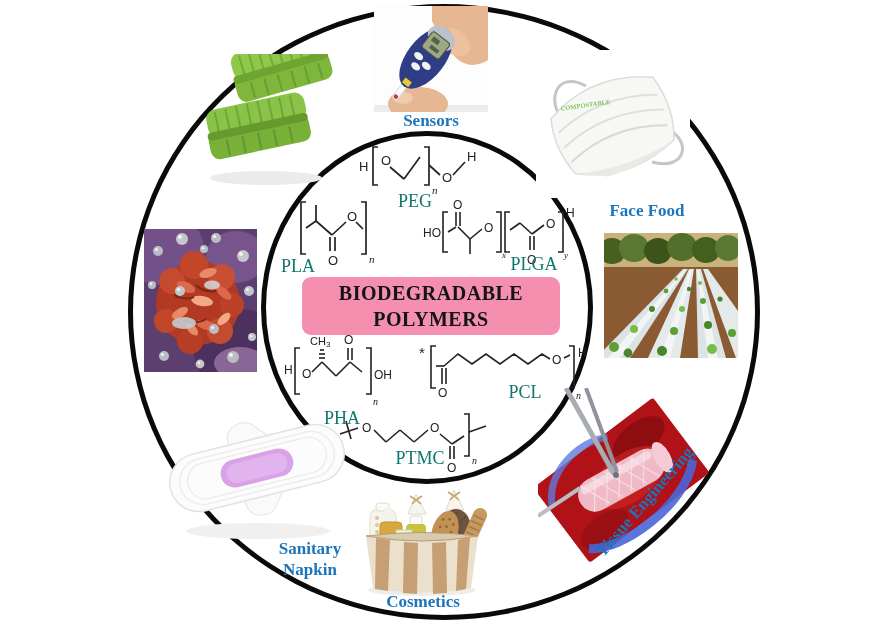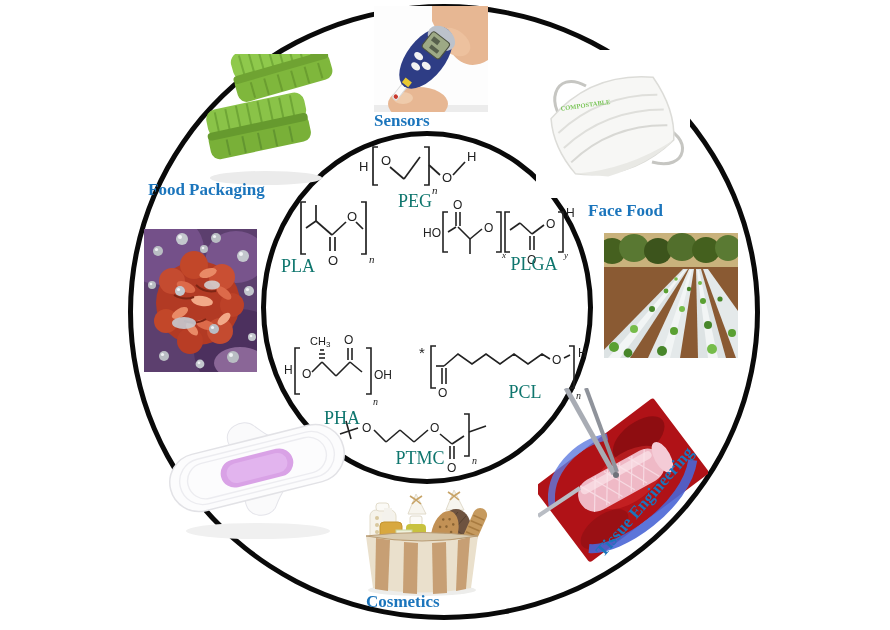--- a/index.html
+++ b/index.html
@@ -3,21 +3,21 @@
 <meta charset="utf-8">
 <style>
   * { margin:0; padding:0; box-sizing:border-box; }
   html,body { width:890px; height:630px; background:#fff; font-family:"Liberation Serif", serif; }
   .canvas { position:relative; width:890px; height:630px; background:#fff; overflow:hidden; }
   .ring { position:absolute; border:5px solid #0a0a0a; border-radius:50%; background:transparent; }
   .ring.outer { left:128px; top:4px; width:632px; height:616px; }
   .ring.inner { left:261px; top:131px; width:332px; height:353px; background:#fff; }
   .photo { position:absolute; z-index:2; }
   .applabel { position:absolute; z-index:3; color:#1B75BC; font-weight:bold; font-size:17px;
-              text-align:left; line-height:21px; }
+              text-align:center; line-height:21px; }
   .polylabel { position:absolute; z-index:3; color:#0f766e; font-weight:normal; font-size:18px;
                text-align:center; }
   .chem { position:absolute; z-index:2; }
   .chem text { font-family:"Liberation Sans", sans-serif; fill:#222; }
   .chem .sub { font-family:"Liberation Serif", serif; font-style:italic; }
   .titlebox { position:absolute; z-index:3; left:302px; top:277px; width:258px; height:58px;
               background:#F48FB0; border-radius:9px; display:flex; flex-direction:column;
               align-items:center; justify-content:center; }
   .titlebox span { color:#141414; font-weight:bold; font-size:20px; letter-spacing:0.5px; line-height:26px; }
   .rotlabel { position:absolute; z-index:4; left:556px; top:492px; width:178px; text-align:center;
@@ -95,21 +95,20 @@
       <rect x="0" y="24" width="102" height="8" rx="4" fill="#669A2E"></rect>
       <g stroke="#639630" stroke-width="2">
         <line x1="18" y1="34" x2="18" y2="50"></line>
           <line x1="34" y1="34" x2="34" y2="51"></line>
         <line x1="50" y1="34" x2="50" y2="51"></line>
           <line x1="66" y1="34" x2="66" y2="51"></line>
         <line x1="82" y1="34" x2="82" y2="50"></line>
       </g>
     </g>
   </svg>
-  <div class="applabel" style="left:148px;top:179px;width:148px">Food Packaging</div>
 
   <svg class="photo" style="left:536px;top:50px" width="154" height="148" viewBox="0 0 154 148">
     <rect width="154" height="148" fill="#ffffff"></rect>
     <path d="M50,36 C18,18 6,58 36,78" stroke="#C6C6C2" stroke-width="3" fill="none"></path>
     <path d="M124,76 C158,86 152,122 116,112" stroke="#C6C6C2" stroke-width="3" fill="none"></path>
     <g transform="rotate(-20 77 78)">
       <path d="M22,48 Q75,18 132,44 Q142,82 130,110 Q76,134 26,108 Q14,76 22,48 Z" fill="#F7F7F5" stroke="#DCDCD8" stroke-width="1.5"></path>
       <path d="M24,64 Q76,42 130,62" stroke="#DFDFDB" stroke-width="2" fill="none"></path>
       <path d="M24,80 Q76,58 131,78" stroke="#DFDFDB" stroke-width="2" fill="none"></path>
       <path d="M26,96 Q76,74 129,94" stroke="#D8D8D4" stroke-width="2" fill="none"></path>
@@ -221,20 +220,21 @@
     <g transform="rotate(-14 99 75)">
       <path d="M78,47 C72,28 98,22 106,33 C112,40 115,44 119,47 Z" fill="#FAFAFB" stroke="#E4E4EA"></path>
       <path d="M80,103 C76,122 100,128 108,117 C113,110 116,106 120,103 Z" fill="#FAFAFB" stroke="#E4E4EA"></path>
       <rect x="10" y="46" width="178" height="58" rx="29" fill="#FCFCFD" stroke="#E2E2E6" stroke-width="1.5"></rect>
       <rect x="20" y="52" width="158" height="46" rx="23" fill="none" stroke="#ECECF0" stroke-width="1.4"></rect>
       <rect x="28" y="57" width="142" height="36" rx="18" fill="none" stroke="#ECECF0" stroke-width="1.4"></rect>
       <rect x="62" y="61" width="74" height="28" rx="14" fill="#D9A2E6"></rect>
       <rect x="68" y="65" width="62" height="20" rx="10" fill="#E2B4EE"></rect>
     </g>
   </svg>
+  <div class="applabel" style="left:265px;top:538px;width:90px">Sanitary Napkin</div>
 
   <svg class="photo" style="left:538px;top:388px" width="170" height="178" viewBox="0 0 170 178">
     <g transform="rotate(-37 82 92)">
       <rect x="8" y="46" width="150" height="94" rx="3" fill="#B01217"></rect>
       <ellipse cx="122" cy="70" rx="30" ry="16" fill="#8E0D11"></ellipse>
       <ellipse cx="40" cy="122" rx="28" ry="14" fill="#9A1014"></ellipse>
       <ellipse cx="90" cy="95" rx="42" ry="24" fill="#D42A2A" opacity="0.55"></ellipse>
       <path d="M16,128 C40,150 120,152 152,120" stroke="#4A66D6" stroke-width="9" fill="none" opacity="0.9"></path>
       <path d="M12,72 C28,42 70,36 98,50" stroke="#5E7BE0" stroke-width="7" fill="none" opacity="0.8"></path>
       <g transform="rotate(8 84 93)">
@@ -405,20 +405,24 @@
     <text x="31" y="13" font-size="12">O</text>
     <text x="62" y="36" font-size="12">O</text>
     <text x="80" y="62" font-size="9" class="sub">x</text>
     <text x="105" y="68" font-size="12">O</text>
     <text x="124" y="32" font-size="12">O</text>
     <text x="142" y="62" font-size="9" class="sub">y</text>
     <text x="144" y="21" font-size="12">H</text>
   </svg>
   <div class="polylabel" style="left:498px;top:254px;width:72px">PLGA</div>
 
+  <div class="titlebox">
+    <span>BIODEGRADABLE</span>
+    <span>POLYMERS</span>
+  </div>
 
   <svg class="chem" style="left:282px;top:332px" width="122" height="78" viewBox="0 0 122 78">
     <g stroke="#222" stroke-width="1.6" fill="none">
       <polyline points="18,16 13,16 13,62 18,62"></polyline>
       <line x1="30" y1="40" x2="40" y2="30"></line>
       <line x1="37" y1="26" x2="43" y2="26"></line>
         <line x1="37" y1="22" x2="43" y2="22"></line>
         <line x1="38" y1="18" x2="42" y2="18"></line>
       <line x1="40" y1="30" x2="54" y2="44"></line>
         <line x1="54" y1="44" x2="68" y2="30"></line>

